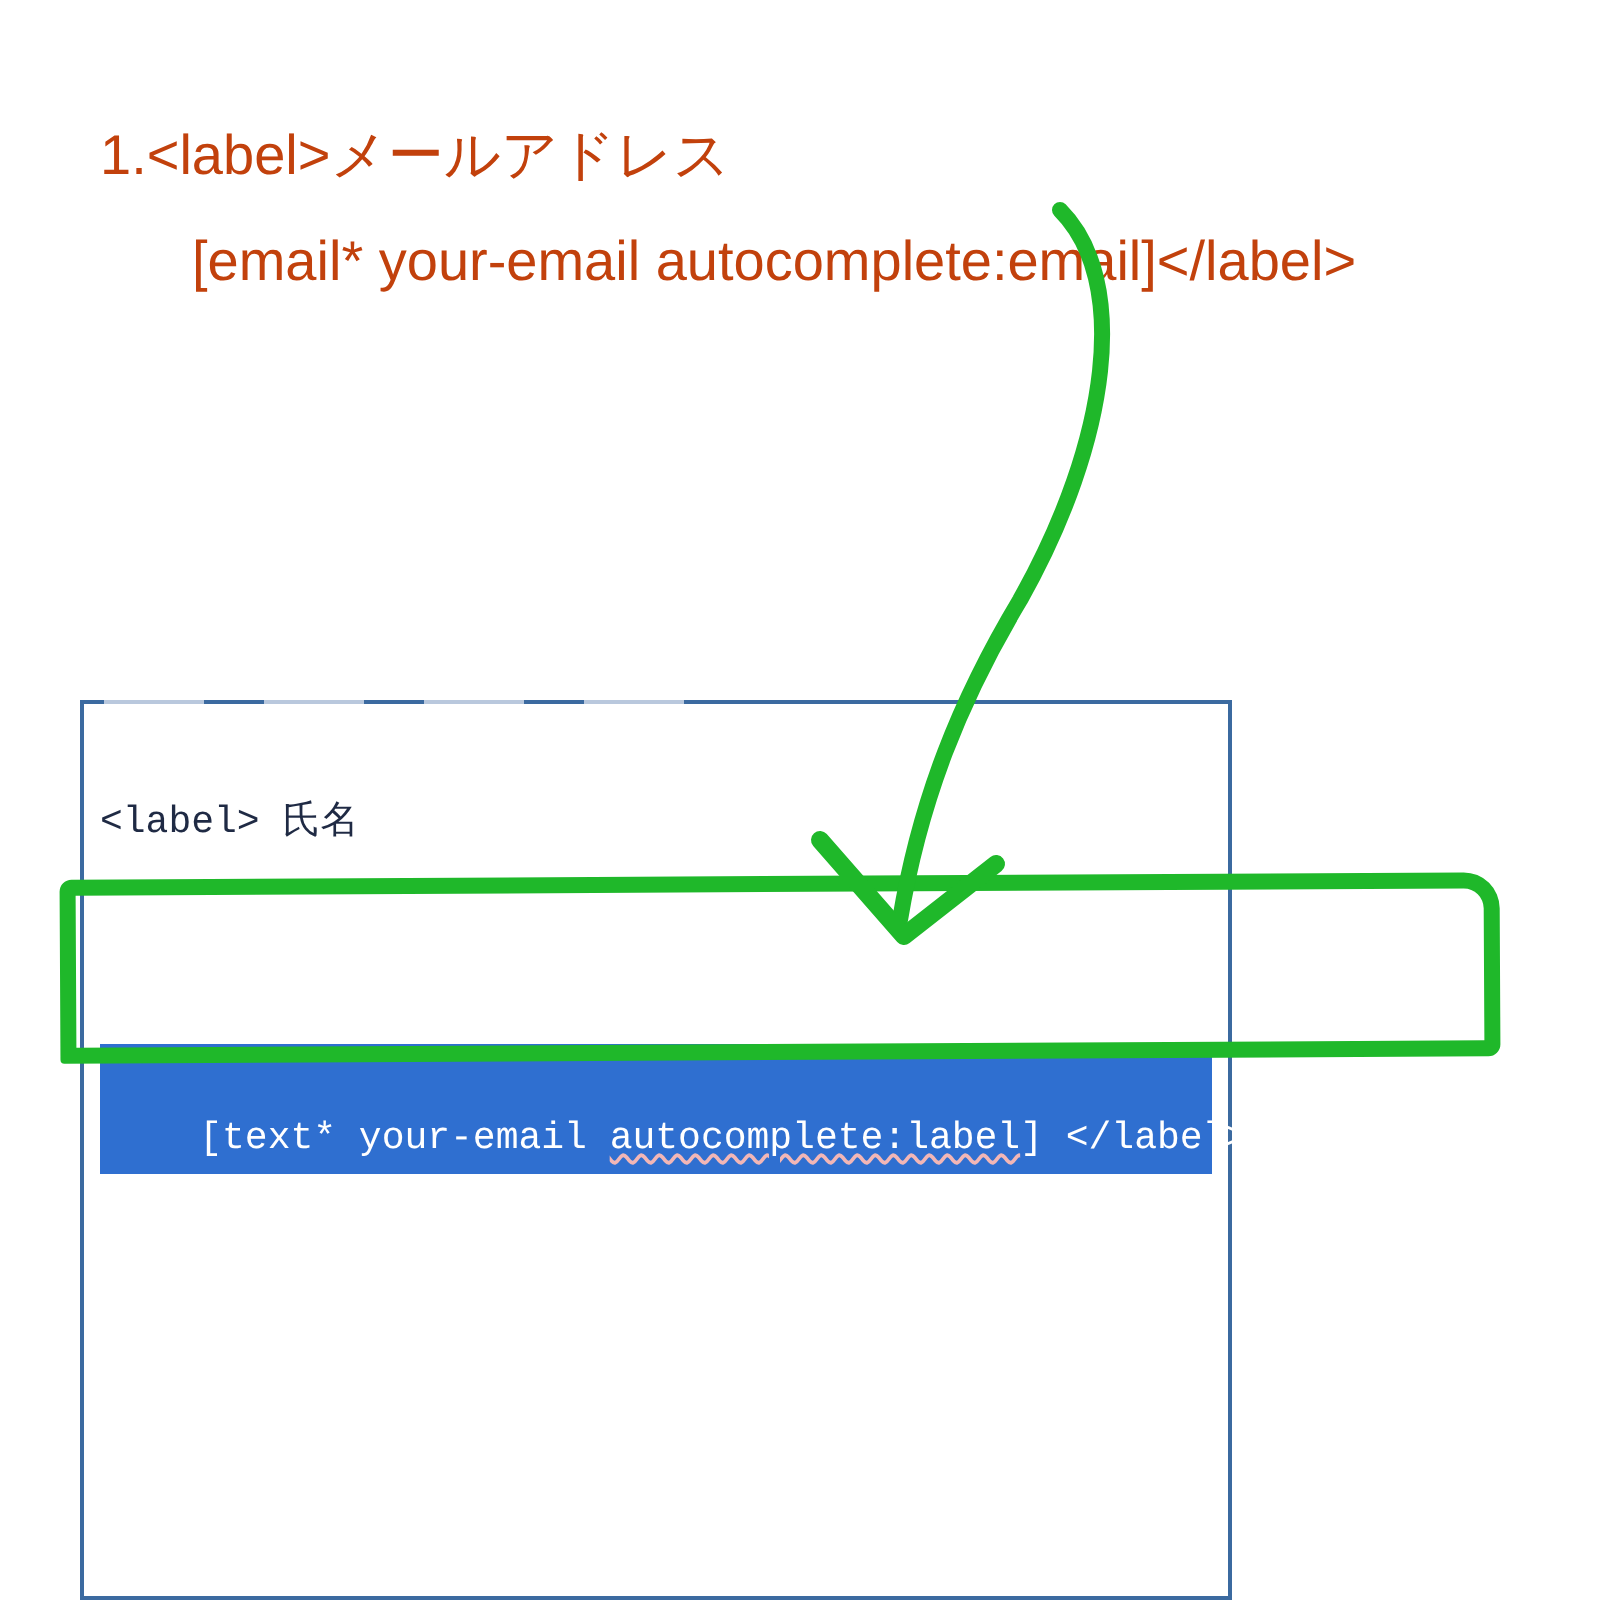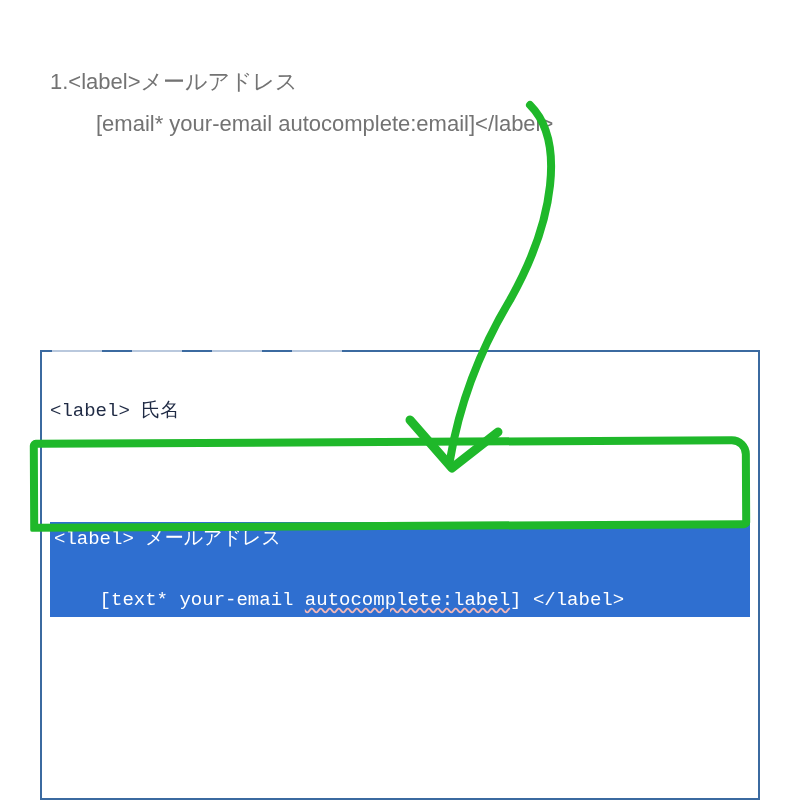--- a/index.html
+++ b/index.html
@@ -6,35 +6,35 @@
     body {
       width: 800px;
       height: 800px;
       background: #ffffff;
       font-family: "Hiragino Kaku Gothic ProN", "Meiryo", sans-serif;
       position: relative;
       overflow: hidden;
     }
     .instruction-block {
       position: absolute;
-      top: 61px;
+      top: 51px;
       left: 50px;
-      font-size: 22px;
-      color: #737373;
+      font-size: 28px;
+      color: #c2410c;
       line-height: 1.9;
     }
     .instruction-line1 { }
     .instruction-line2 { padding-left: 46px; }
     .instruction-line3 { margin-top: 6px; }
 
     .editor-panel {
       position: absolute;
       top: 350px;
       left: 40px;
-      width: 720px;
+      width: 576px;
       height: 450px;
       border: 2px solid #3b6aa0;
       background: #ffffff;
       padding: 0;
     }
     
     .tab-nubs {
       position: absolute;
       top: -2px;
       left: 10px;
@@ -106,21 +106,21 @@
 <div class="editor-panel">
   <div class="tab-nubs">
     <div class="tab-nub"></div>
     <div class="tab-nub"></div>
     <div class="tab-nub"></div>
     <div class="tab-nub"></div>
   </div>
   <div class="code-area">
 <span class="code-line"><span>&lt;label&gt; 氏名</span></span>
 <span class="code-line"> </span>
-<span class="highlight-block"><span class="code-line"><span>&lt;label&gt; メールアドレス</span></span>
+<span class="highlight-block">
 <span class="code-line"><span>    [text* your-email </span><span class="wavy">autocomplete:label</span><span>] &lt;/label&gt;</span></span></span>
 <span class="code-line"> </span>
 <span class="code-line"> </span>
 
 
 
 
 
 
   </div>

